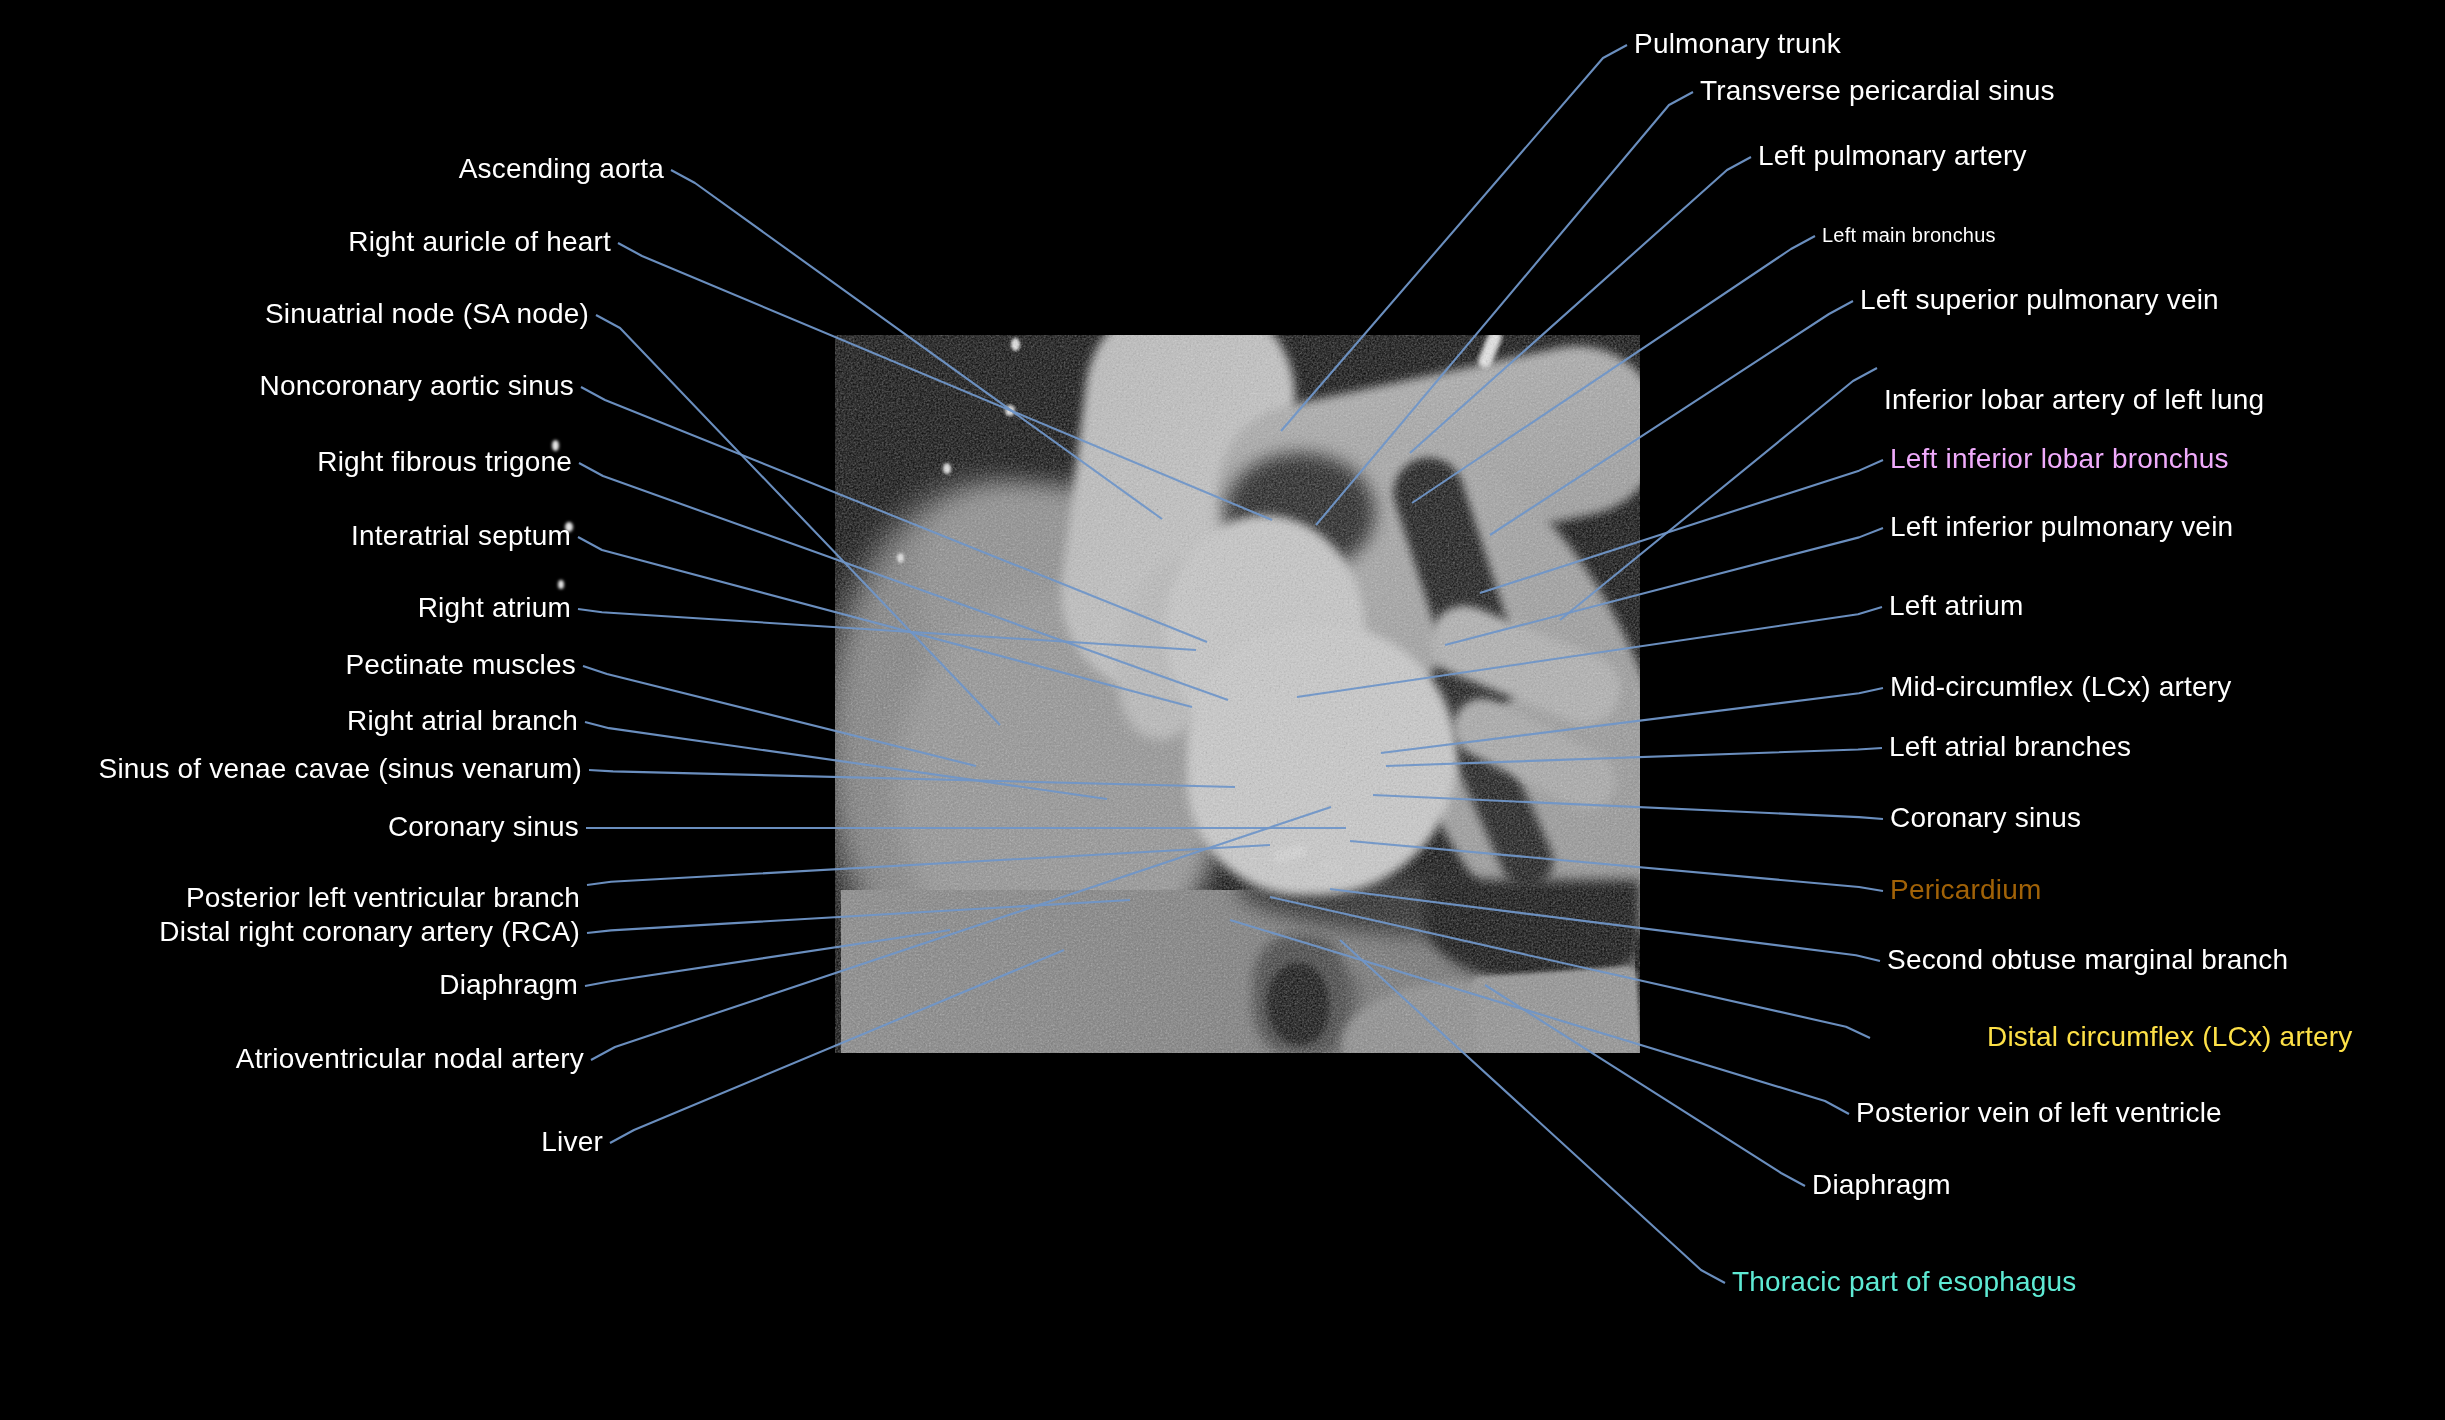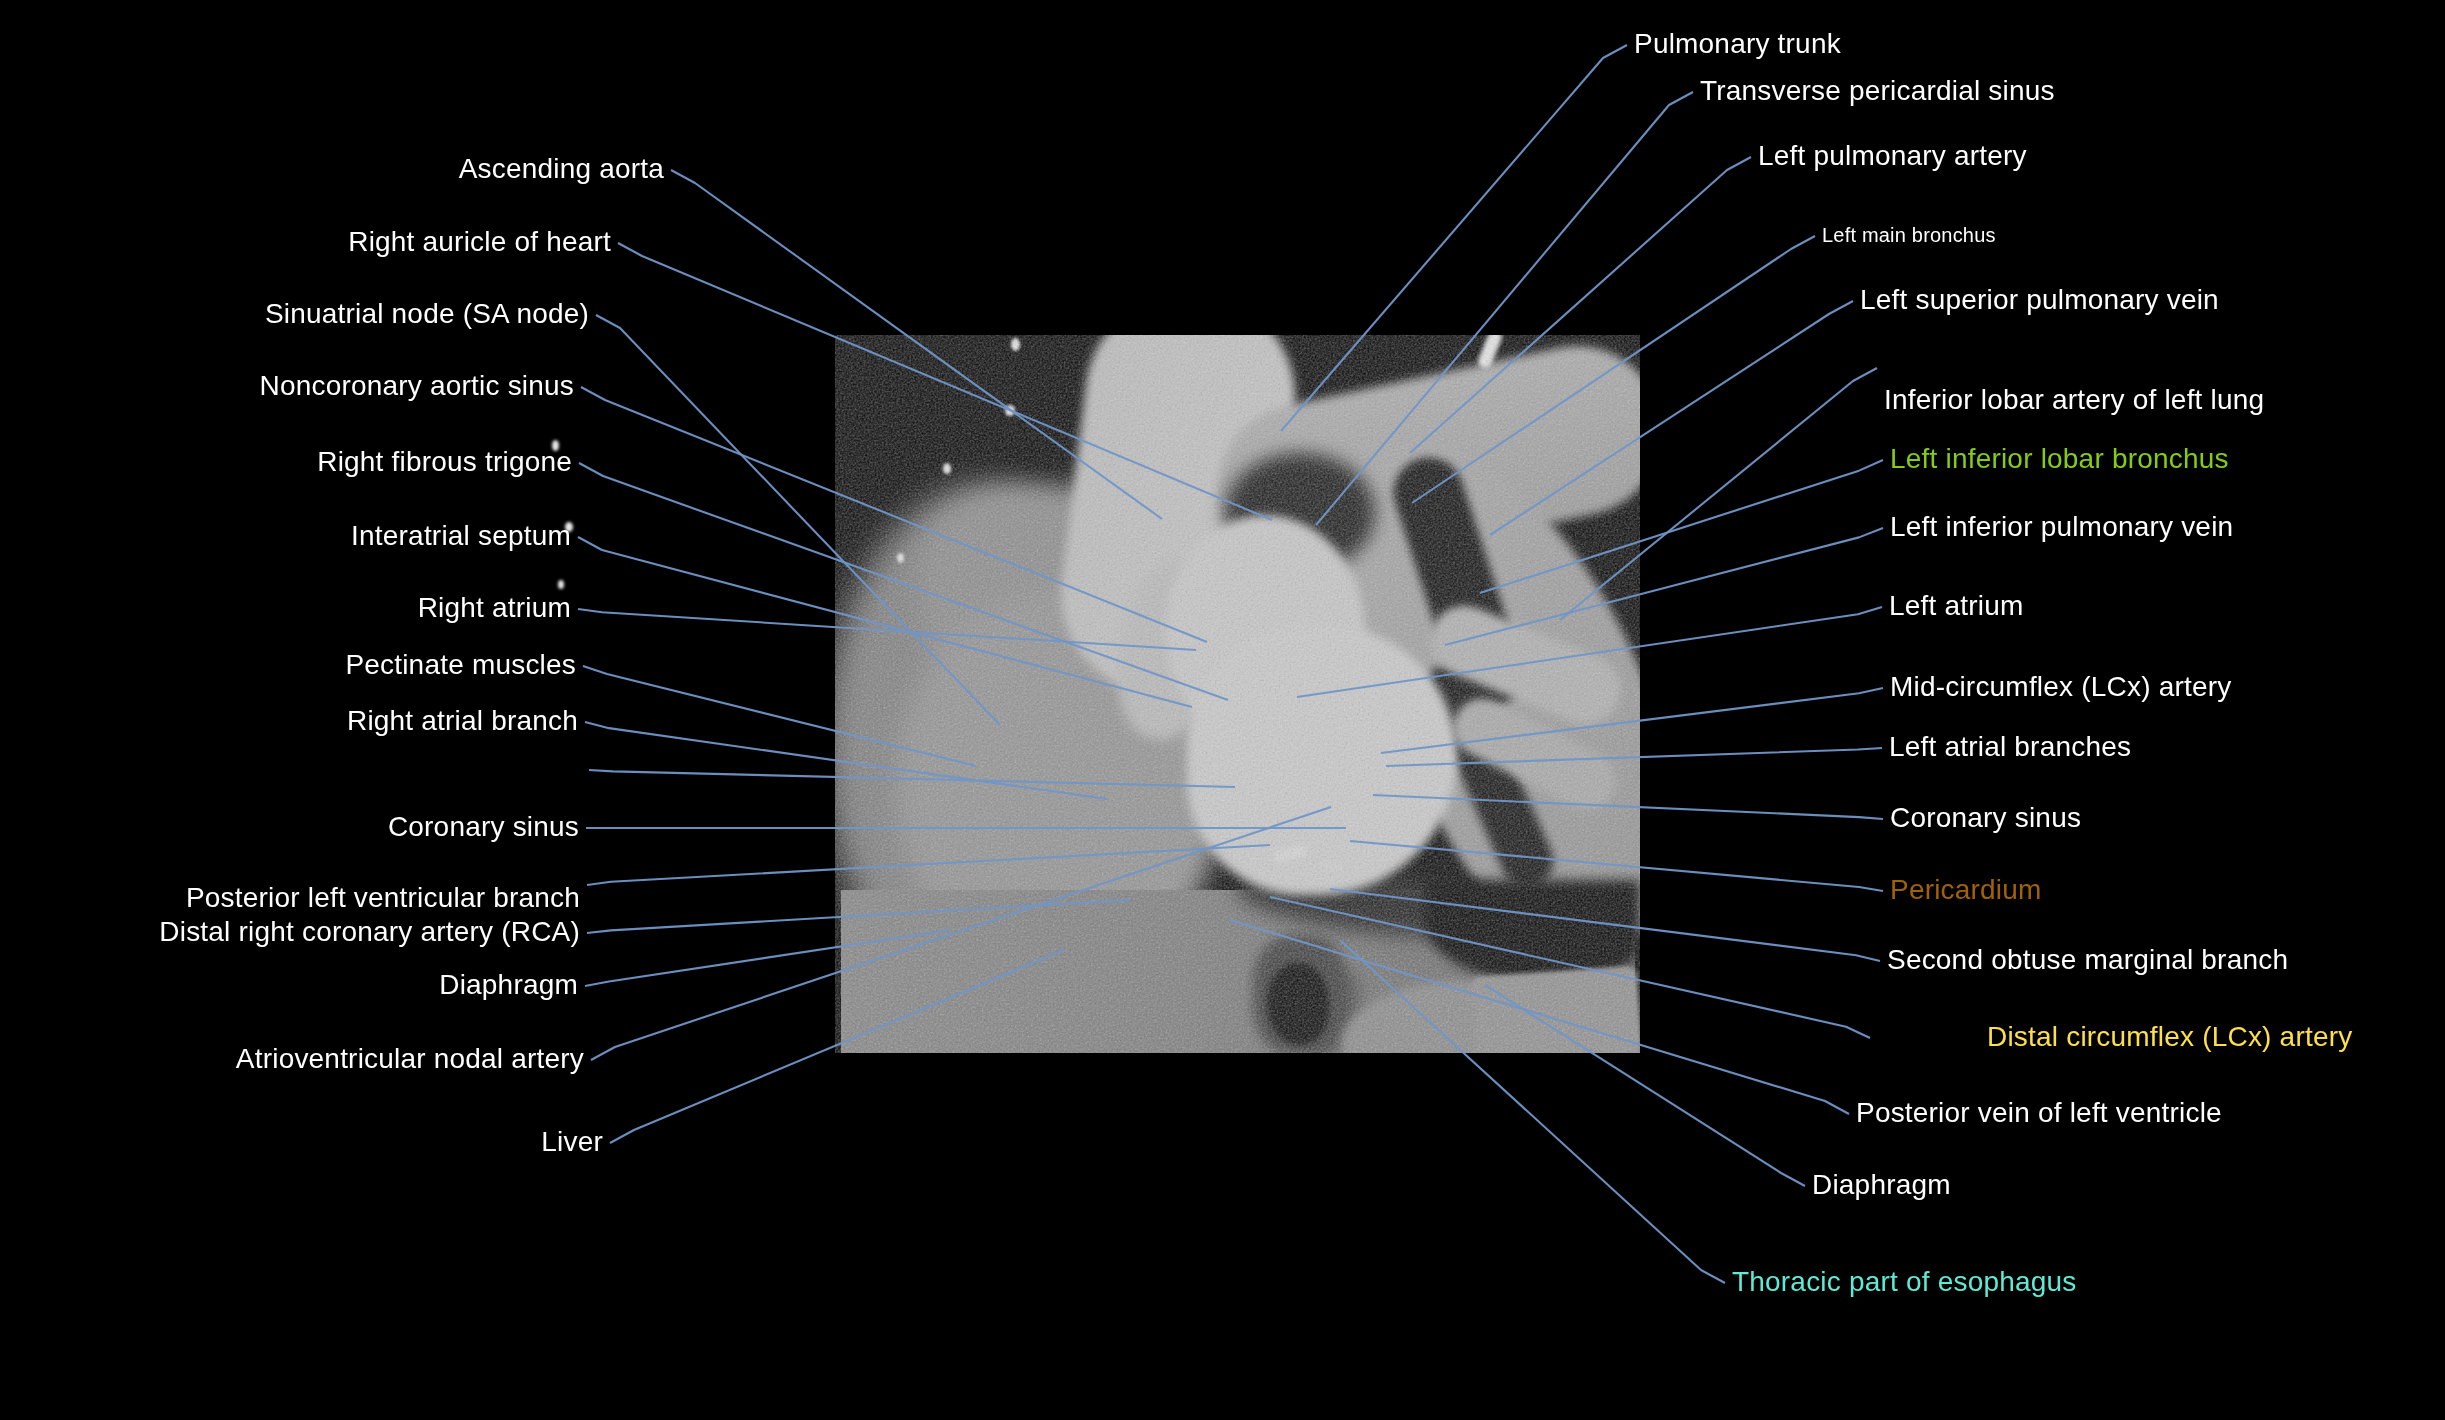--- a/index.html
+++ b/index.html
@@ -134,33 +134,34 @@
 
 <div class="label left" style="color: rgb(255, 255, 255); font-size: 28px; top: 170px; right: 1781px;">Ascending aorta</div>
     <div class="label left" style="color: rgb(255, 255, 255); font-size: 28px; top: 243px; right: 1834px; margin-left: 36px;">Right auricle of heart</div>
     <div class="label left" style="color: rgb(255, 255, 255); font-size: 28px; top: 315px; right: 1856px;">Sinuatrial node (SA node)</div>
     <div class="label left" style="color: rgb(255, 255, 255); font-size: 28px; top: 387px; right: 1871px;">Noncoronary aortic sinus</div>
     <div class="label left" style="color: rgb(255, 255, 255); font-size: 28px; top: 463px; right: 1873px;">Right fibrous trigone</div>
     <div class="label left" style="color: rgb(255, 255, 255); font-size: 28px; top: 537px; right: 1874px;">Interatrial septum</div>
     <div class="label left" style="color: rgb(255, 255, 255); font-size: 28px; top: 609px; right: 1874px;">Right atrium</div>
     <div class="label left" style="color: rgb(255, 255, 255); font-size: 28px; top: 666px; right: 1869px;">Pectinate muscles</div>
     <div class="label left" style="color: rgb(255, 255, 255); font-size: 28px; top: 722px; right: 1867px;">Right atrial branch</div>
+    <div class="label left" style="color: rgb(255, 255, 255); font-size: 28px; top: 770px; right: 1863px;">Sinus of venae cavae (sinus venarum)</div>
     <div class="label left" style="color: rgb(255, 255, 255); font-size: 28px; top: 828px; right: 1866px;">Coronary sinus</div>
     <div class="label left" style="color: rgb(255, 255, 255); font-size: 28px; top: 885px; right: 1865px; margin-top: 14px;">Posterior left ventricular branch</div>
     <div class="label left" style="color: rgb(255, 255, 255); font-size: 28px; top: 933px; right: 1865px;">Distal right coronary artery (RCA)</div>
     <div class="label left" style="color: rgb(255, 255, 255); font-size: 28px; top: 986px; right: 1867px;">Diaphragm</div>
     <div class="label left" style="color: rgb(255, 255, 255); font-size: 28px; top: 1060px; right: 1861px;">Atrioventricular nodal artery</div>
     <div class="label left" style="color: rgb(255, 255, 255); font-size: 28px; top: 1143px; right: 1842px;">Liver</div>
     <div class="label right" style="color: rgb(255, 255, 255); font-size: 28px; top: 45px; left: 1634px;">Pulmonary trunk</div>
     <div class="label right" style="color: rgb(255, 255, 255); font-size: 28px; top: 92px; left: 1700px;">Transverse pericardial sinus</div>
     <div class="label right" style="color: rgb(255, 255, 255); font-size: 28px; top: 157px; left: 1758px;">Left pulmonary artery</div>
     <div class="label right" style="color: rgb(255, 255, 255); font-size: 20px; top: 236px; left: 1822px;">Left main bronchus</div>
     <div class="label right" style="color: rgb(255, 255, 255); font-size: 28px; top: 301px; left: 1860px;">Left superior pulmonary vein</div>
     <div class="label right" style="color: rgb(255, 255, 255); font-size: 28px; top: 368px; left: 1884px; margin-top: 33px;">Inferior lobar artery of left lung</div>
-    <div class="label right" style="color: #84cc16; font-size: 28px; top: 460px; left: 1890px;">Left inferior lobar bronchus</div>
+    <div class="label right" style="color: #f0abfc; font-size: 28px; top: 460px; left: 1890px;">Left inferior lobar bronchus</div>
     <div class="label right" style="color: rgb(255, 255, 255); font-size: 28px; top: 528px; left: 1890px;">Left inferior pulmonary vein</div>
     <div class="label right" style="color: rgb(255, 255, 255); font-size: 28px; top: 607px; left: 1889px;">Left atrium</div>
     <div class="label right" style="color: rgb(255, 255, 255); font-size: 28px; top: 688px; left: 1890px;">Mid-circumflex (LCx) artery</div>
     <div class="label right" style="color: rgb(255, 255, 255); font-size: 28px; top: 748px; left: 1889px;">Left atrial branches</div>
     <div class="label right" style="color: rgb(255, 255, 255); font-size: 28px; top: 819px; left: 1890px;">Coronary sinus</div>
     <div class="label right" style="color: #a16207; font-size: 28px; top: 891px; left: 1890px;">Pericardium</div>
     <div class="label right" style="color: rgb(255, 255, 255); font-size: 28px; top: 961px; left: 1887px;">Second obtuse marginal branch</div>
     <div class="label right" style="color: #fde047; font-size: 28px; top: 1038px; left: 1987px;">Distal circumflex (LCx) artery</div>
     <div class="label right" style="color: rgb(255, 255, 255); font-size: 28px; top: 1114px; left: 1856px;">Posterior vein of left ventricle</div>
     <div class="label right" style="color: rgb(255, 255, 255); font-size: 28px; top: 1186px; left: 1812px;">Diaphragm</div>

